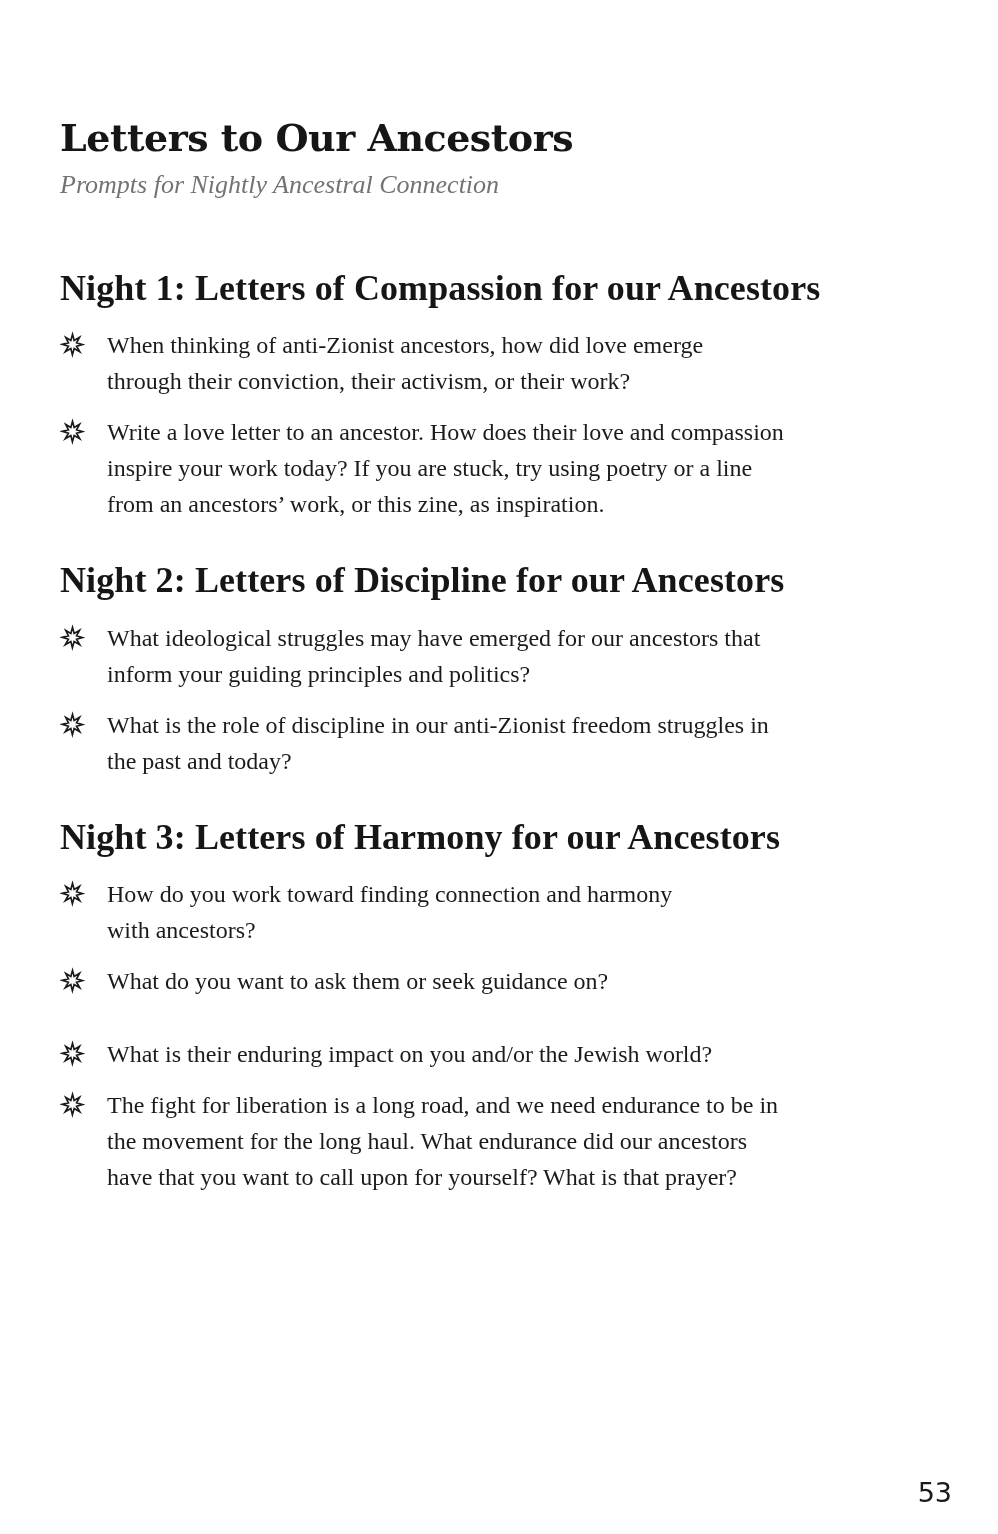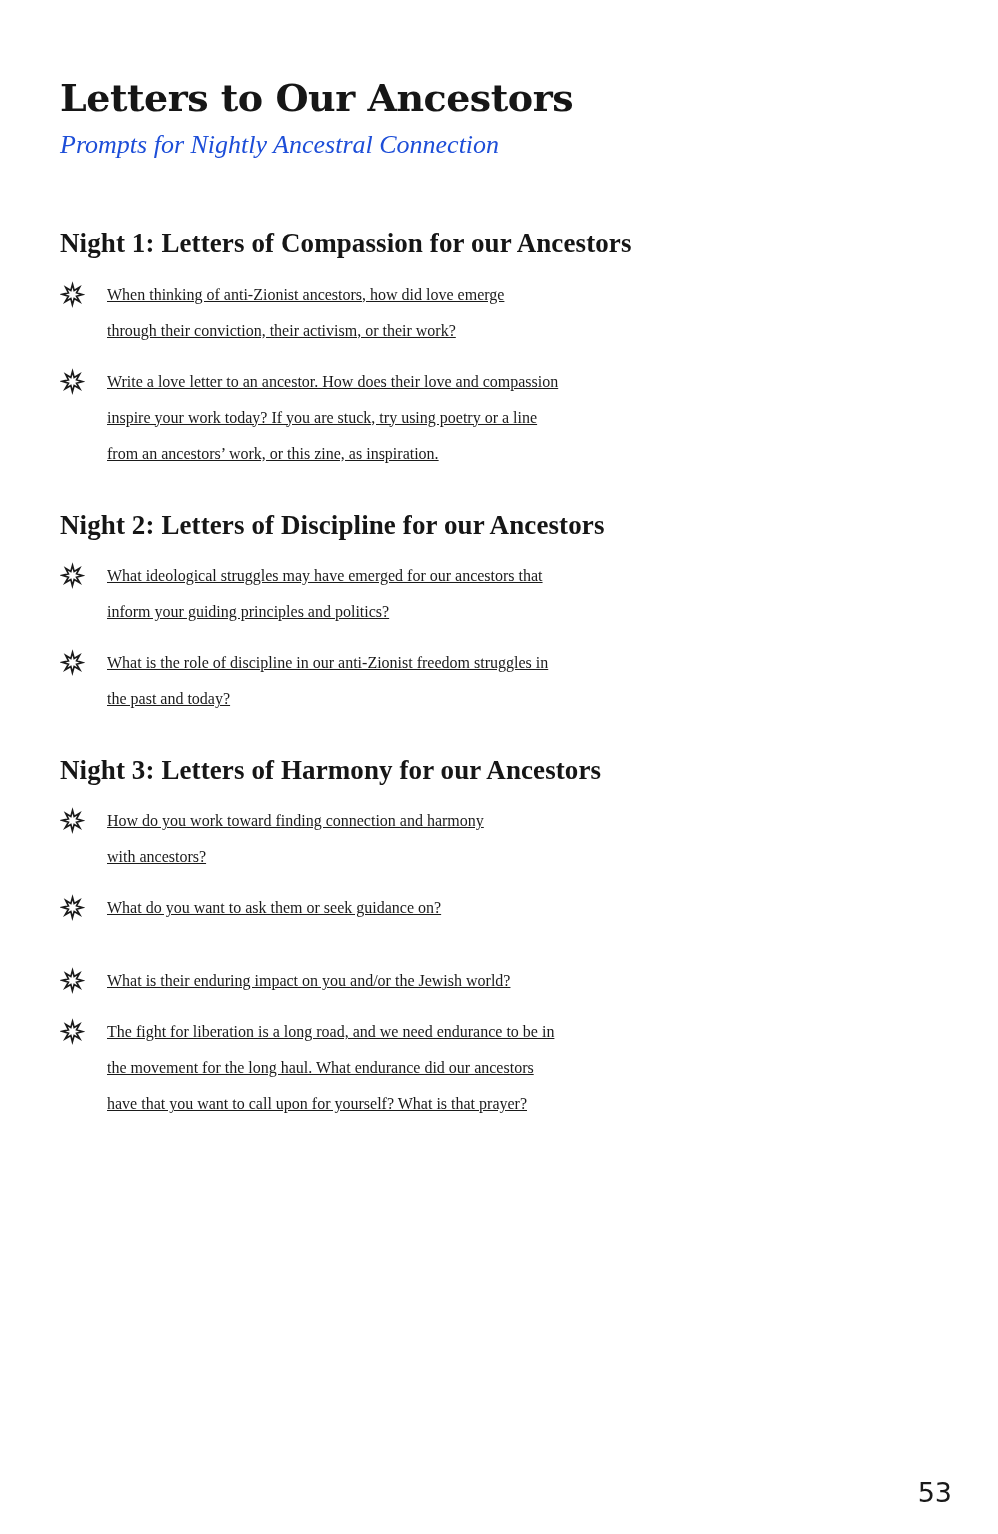--- a/index.html
+++ b/index.html
@@ -7,41 +7,41 @@
   body {
     width:998px; height:1534px;
     font-family:"Liberation Serif", serif;
     color:#1a1a1a;
     position:relative;
     overflow:hidden;
   }
   .page {
     position:relative;
     width:998px; height:1534px;
-    padding:76px 58px 0 60px;
+    padding:116px 58px 0 60px;
   }
   .title {
     font-family:"DejaVu Serif", serif;
     font-weight:bold;
     font-size:38px;
     line-height:1.15;
     letter-spacing:-0.5px;
     color:#161616;
   }
   .subtitle {
     margin-top:9px;
     font-style:italic;
     font-size:26px;
     line-height:1.25;
-    color:#1d4ed8;
+    color:#737373;
   }
   .night-section { margin-top:37px; }
   .night-section:first-of-type { margin-top:66px; }
   .night-heading {
-    font-size:27px;
+    font-size:36px;
     font-weight:bold;
     line-height:1.2;
     letter-spacing:0.1px;
     color:#161616;
     margin-bottom:17px;
   }
   .prompts { list-style:none; }
   .prompt {
     display:flex;
     align-items:flex-start;
@@ -49,25 +49,24 @@
   }
   .prompt:last-child { margin-bottom:0; }
   .star {
     flex:0 0 26px;
     padding-top:4px;
     margin-right:21px;
   }
   .star svg { display:block; }
   .prompt-text {
     flex:1;
-    font-size:16px;
+    font-size:24px;
     line-height:36px;
     white-space:pre-line;
     color:#1b1b1b;
-    text-decoration:underline;
   }
   .pagenum {
     position:absolute;
     right:46px; bottom:26px;
     font-family:"DejaVu Sans", sans-serif;
     font-size:27px;
     color:#1a1a1a;
     margin-left:36px;
   }
 </style>

